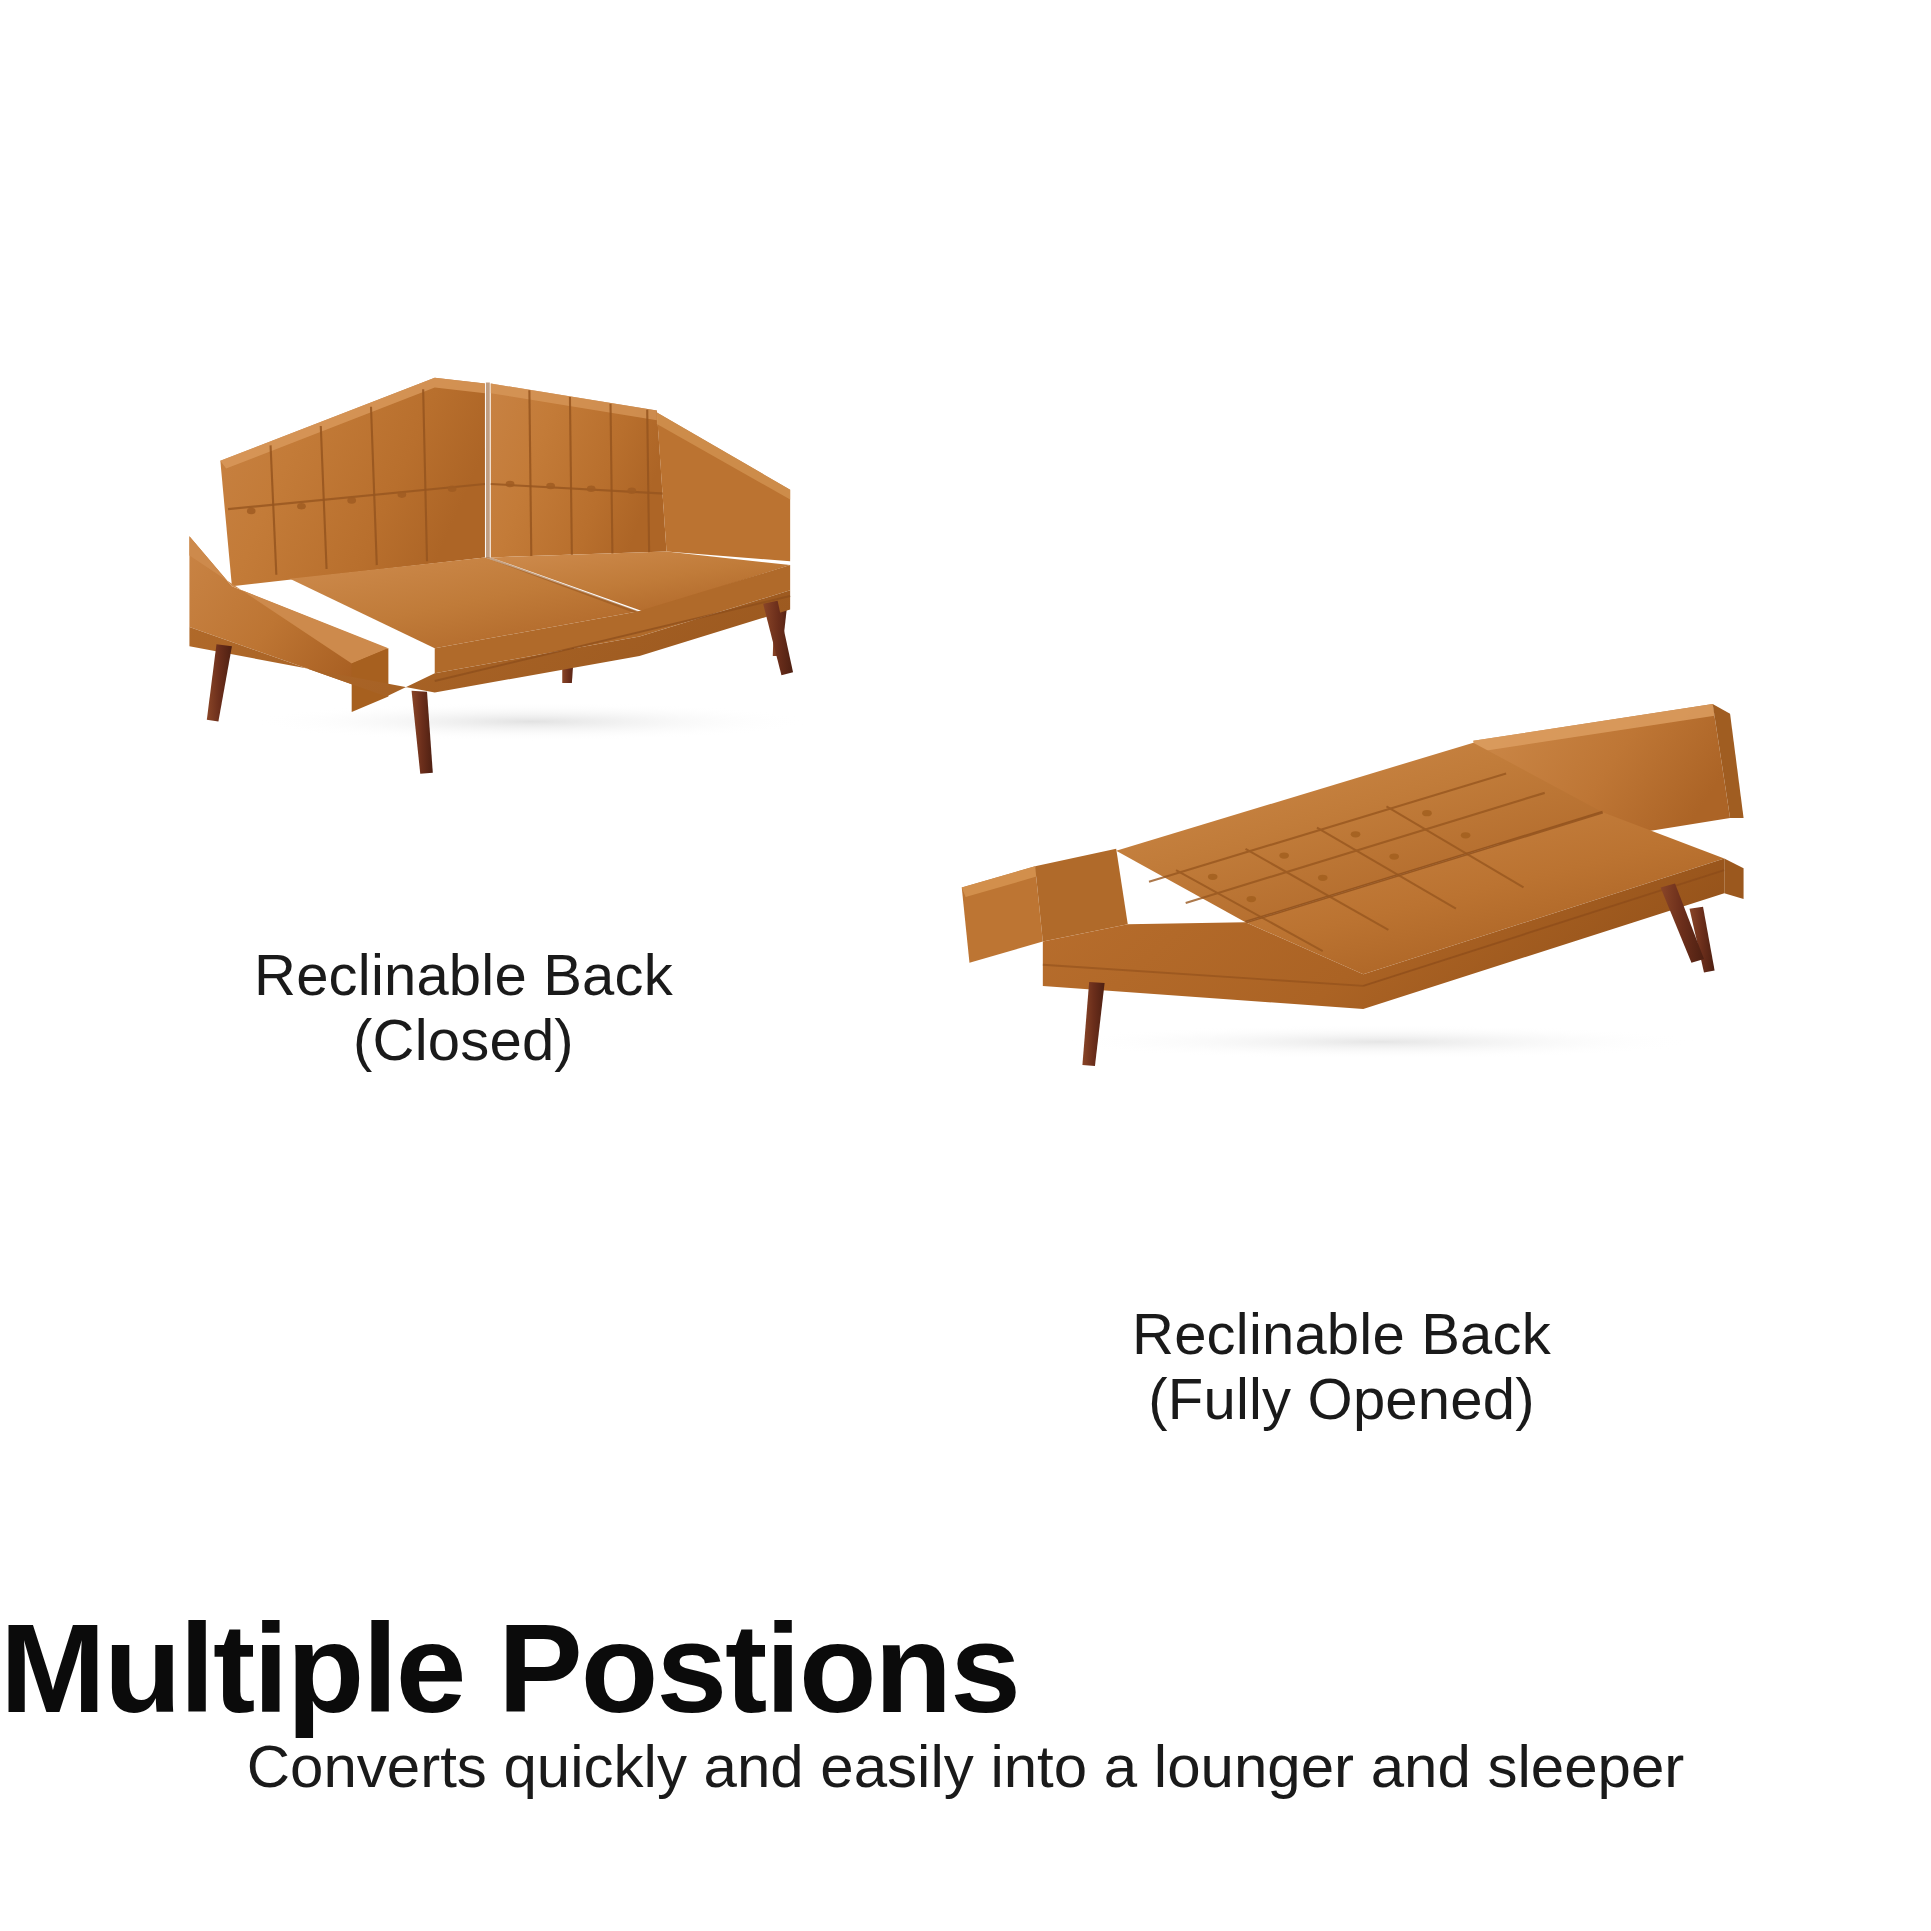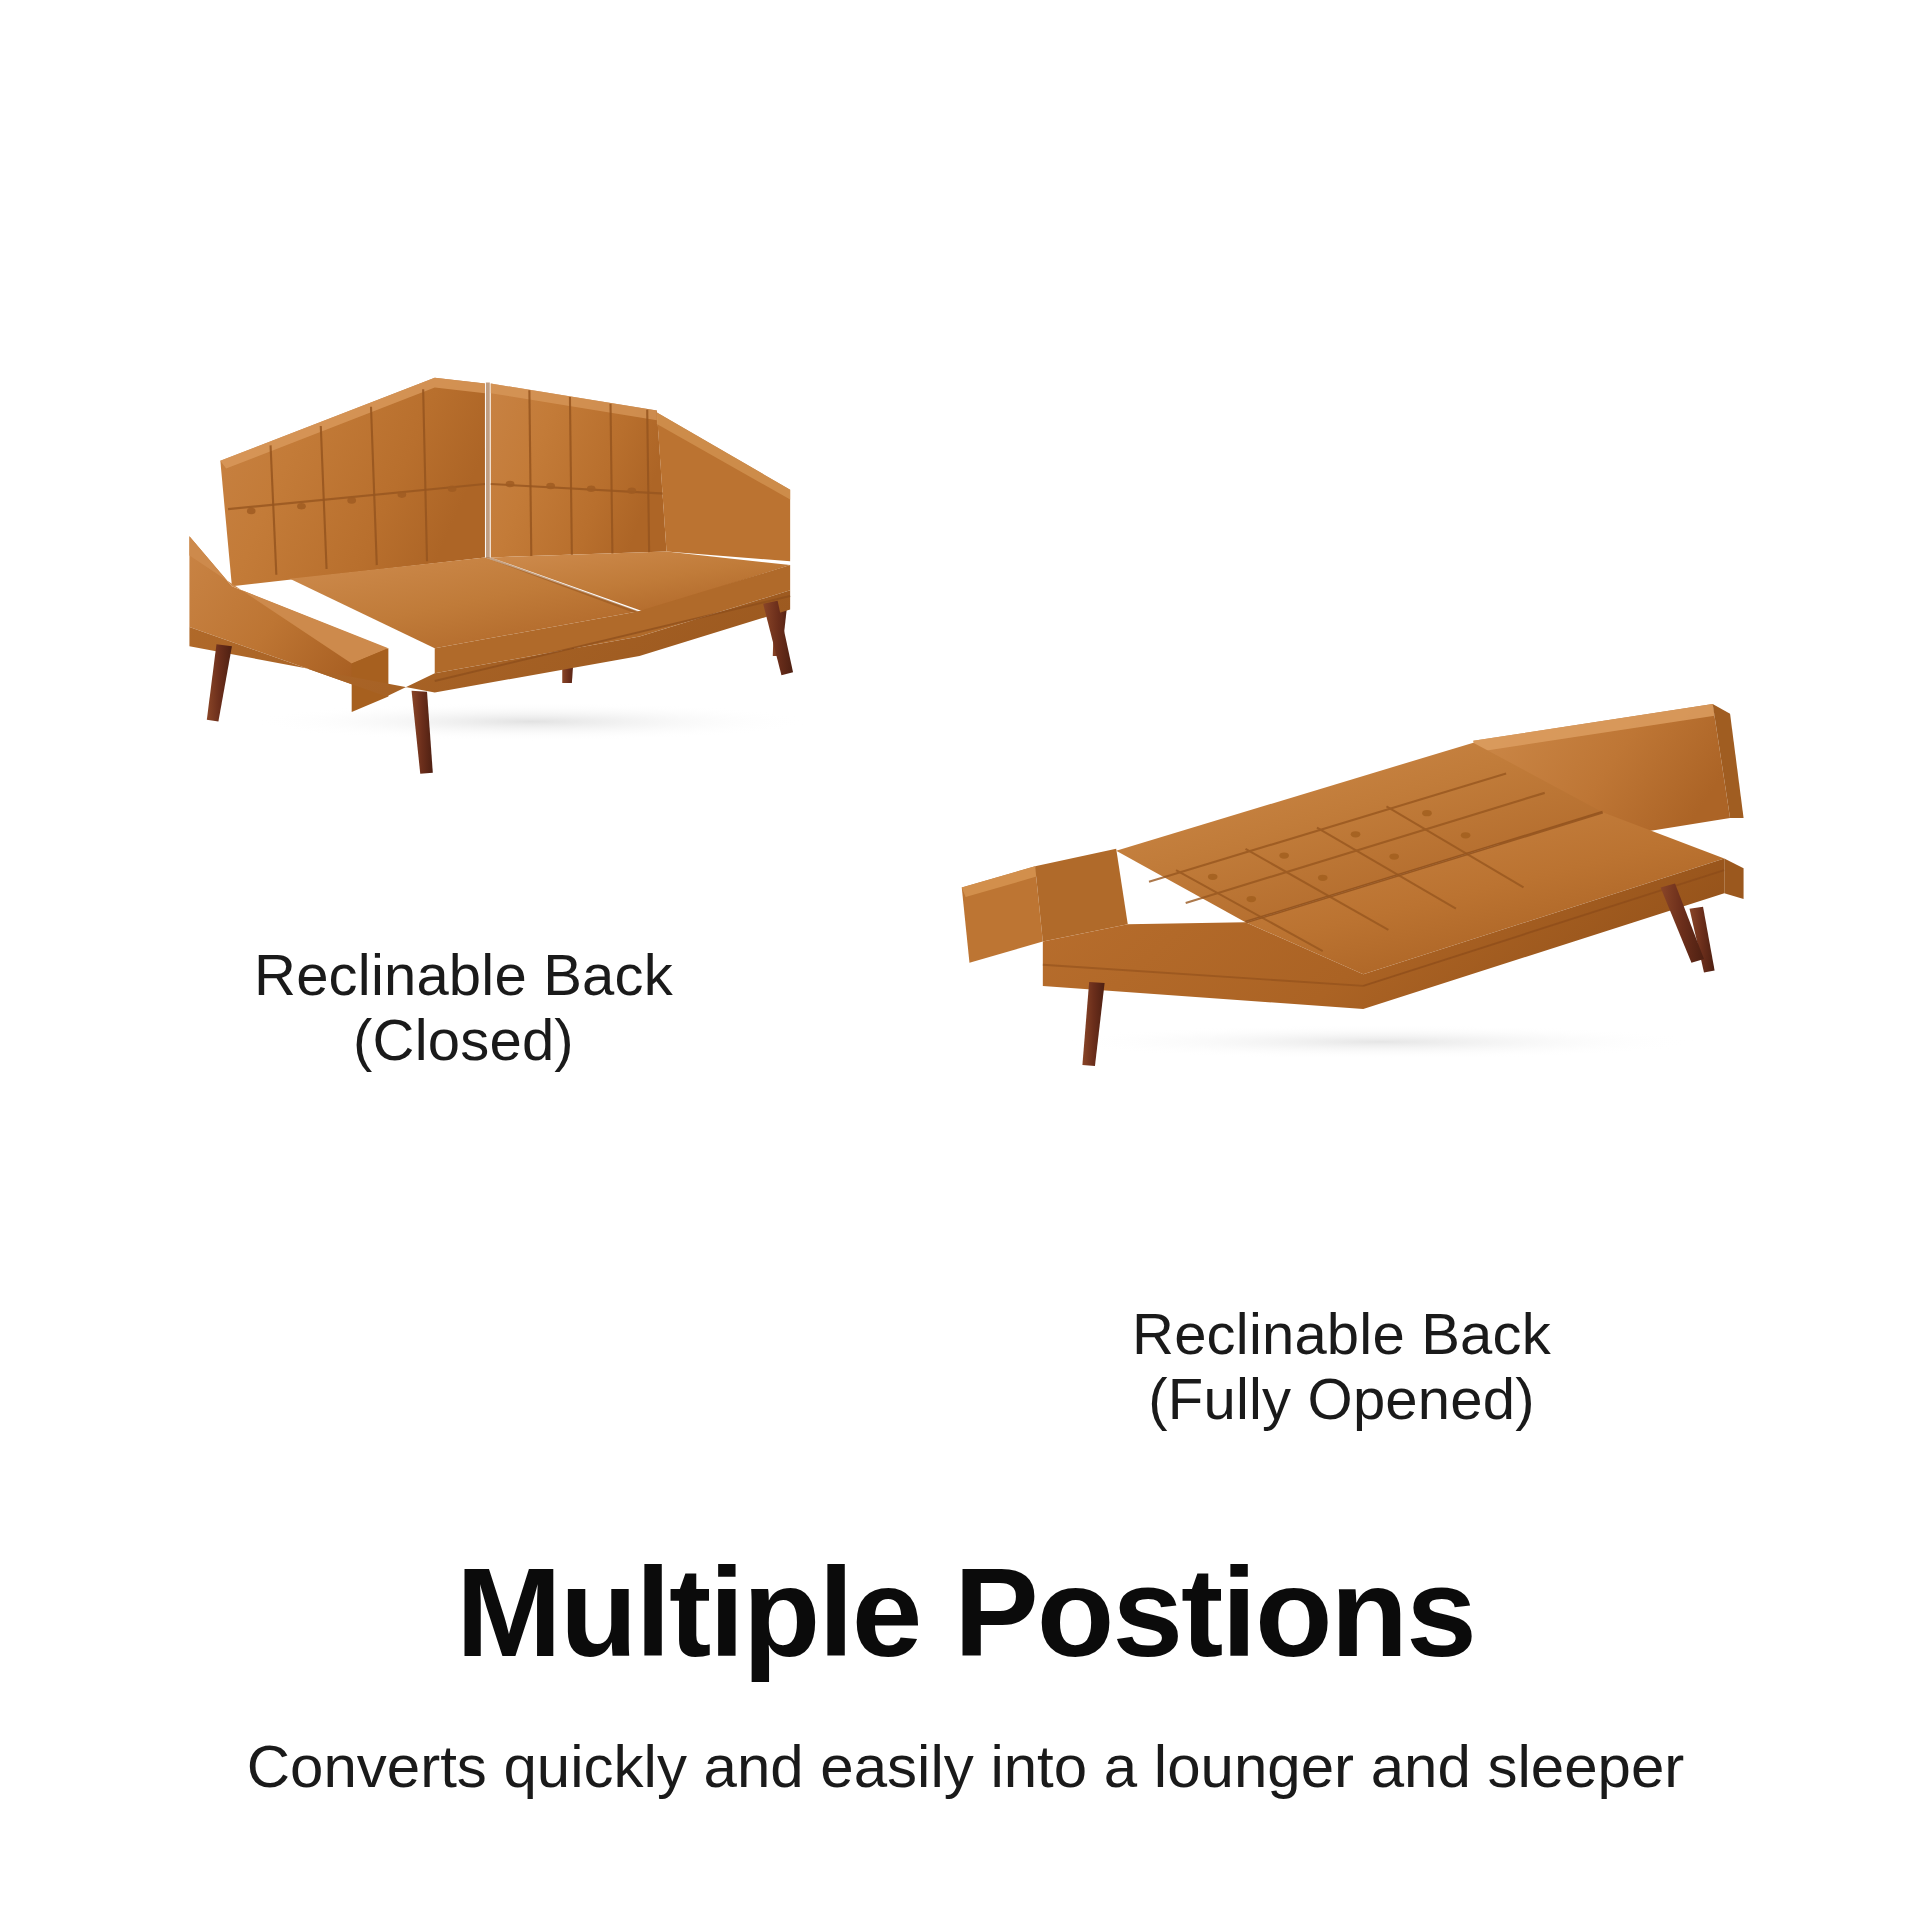--- a/index.html
+++ b/index.html
@@ -21,22 +21,22 @@
     font-size:58px;
     line-height:1.12;
     letter-spacing:0.2px;
     white-space:pre-line;
   }
   #caption-closed{left:174px;top:896px;width:579px;}
   #caption-open{left:1052px;top:1255px;width:579px;}
 
   .headline{
     position:absolute;
-    left:0;right:0;top:1492px;
-    text-align:center;
+    left:0;right:0;top:1548px;
+    text-align:left;
     font-size:127px;
     font-weight:700;
     letter-spacing:-1.9px;
     color:#0b0b0b;
   }
   .subhead{
     position:absolute;
     left:0;right:0;top:1685px;
     text-align:center;
     font-size:60px;

